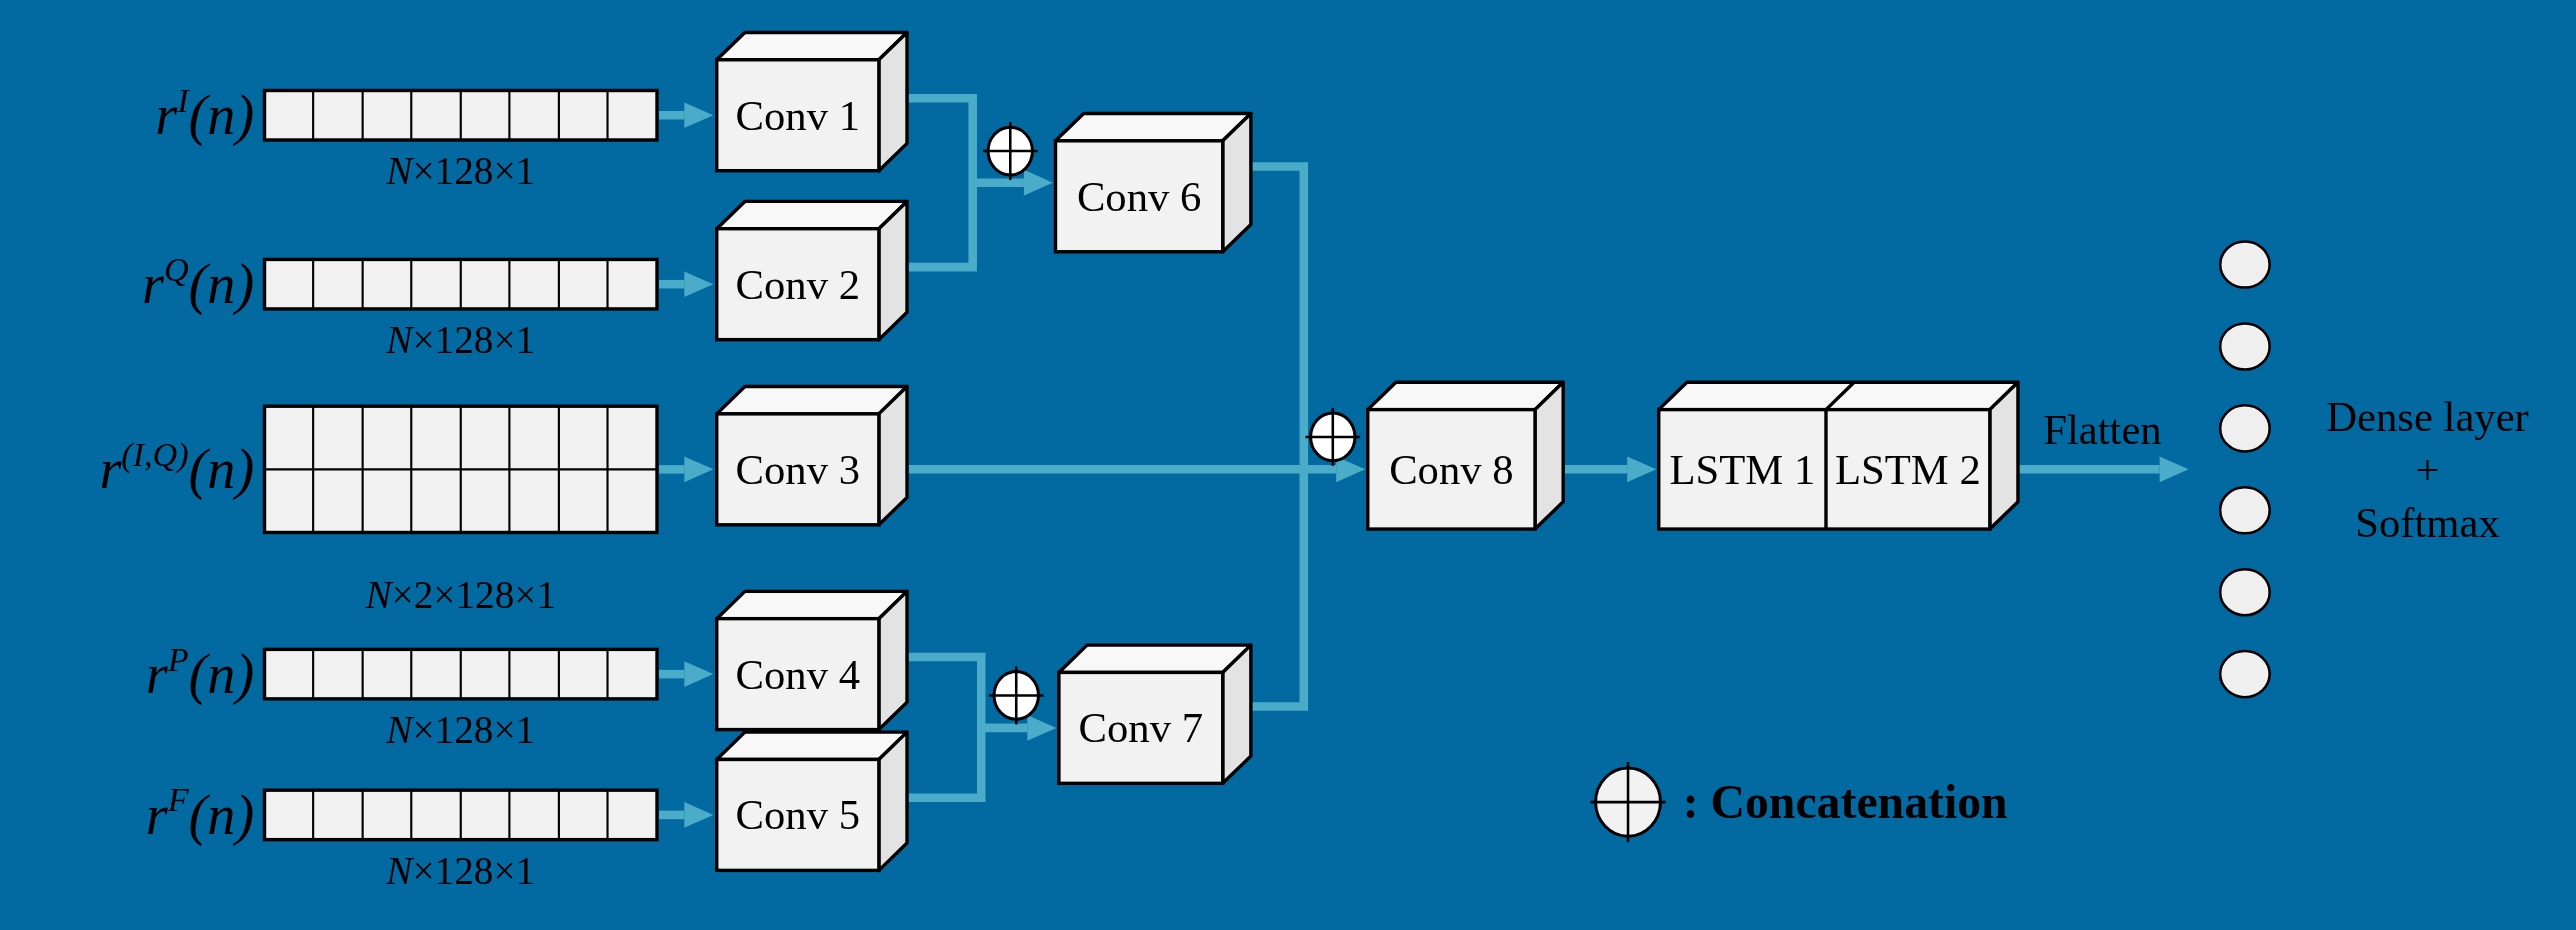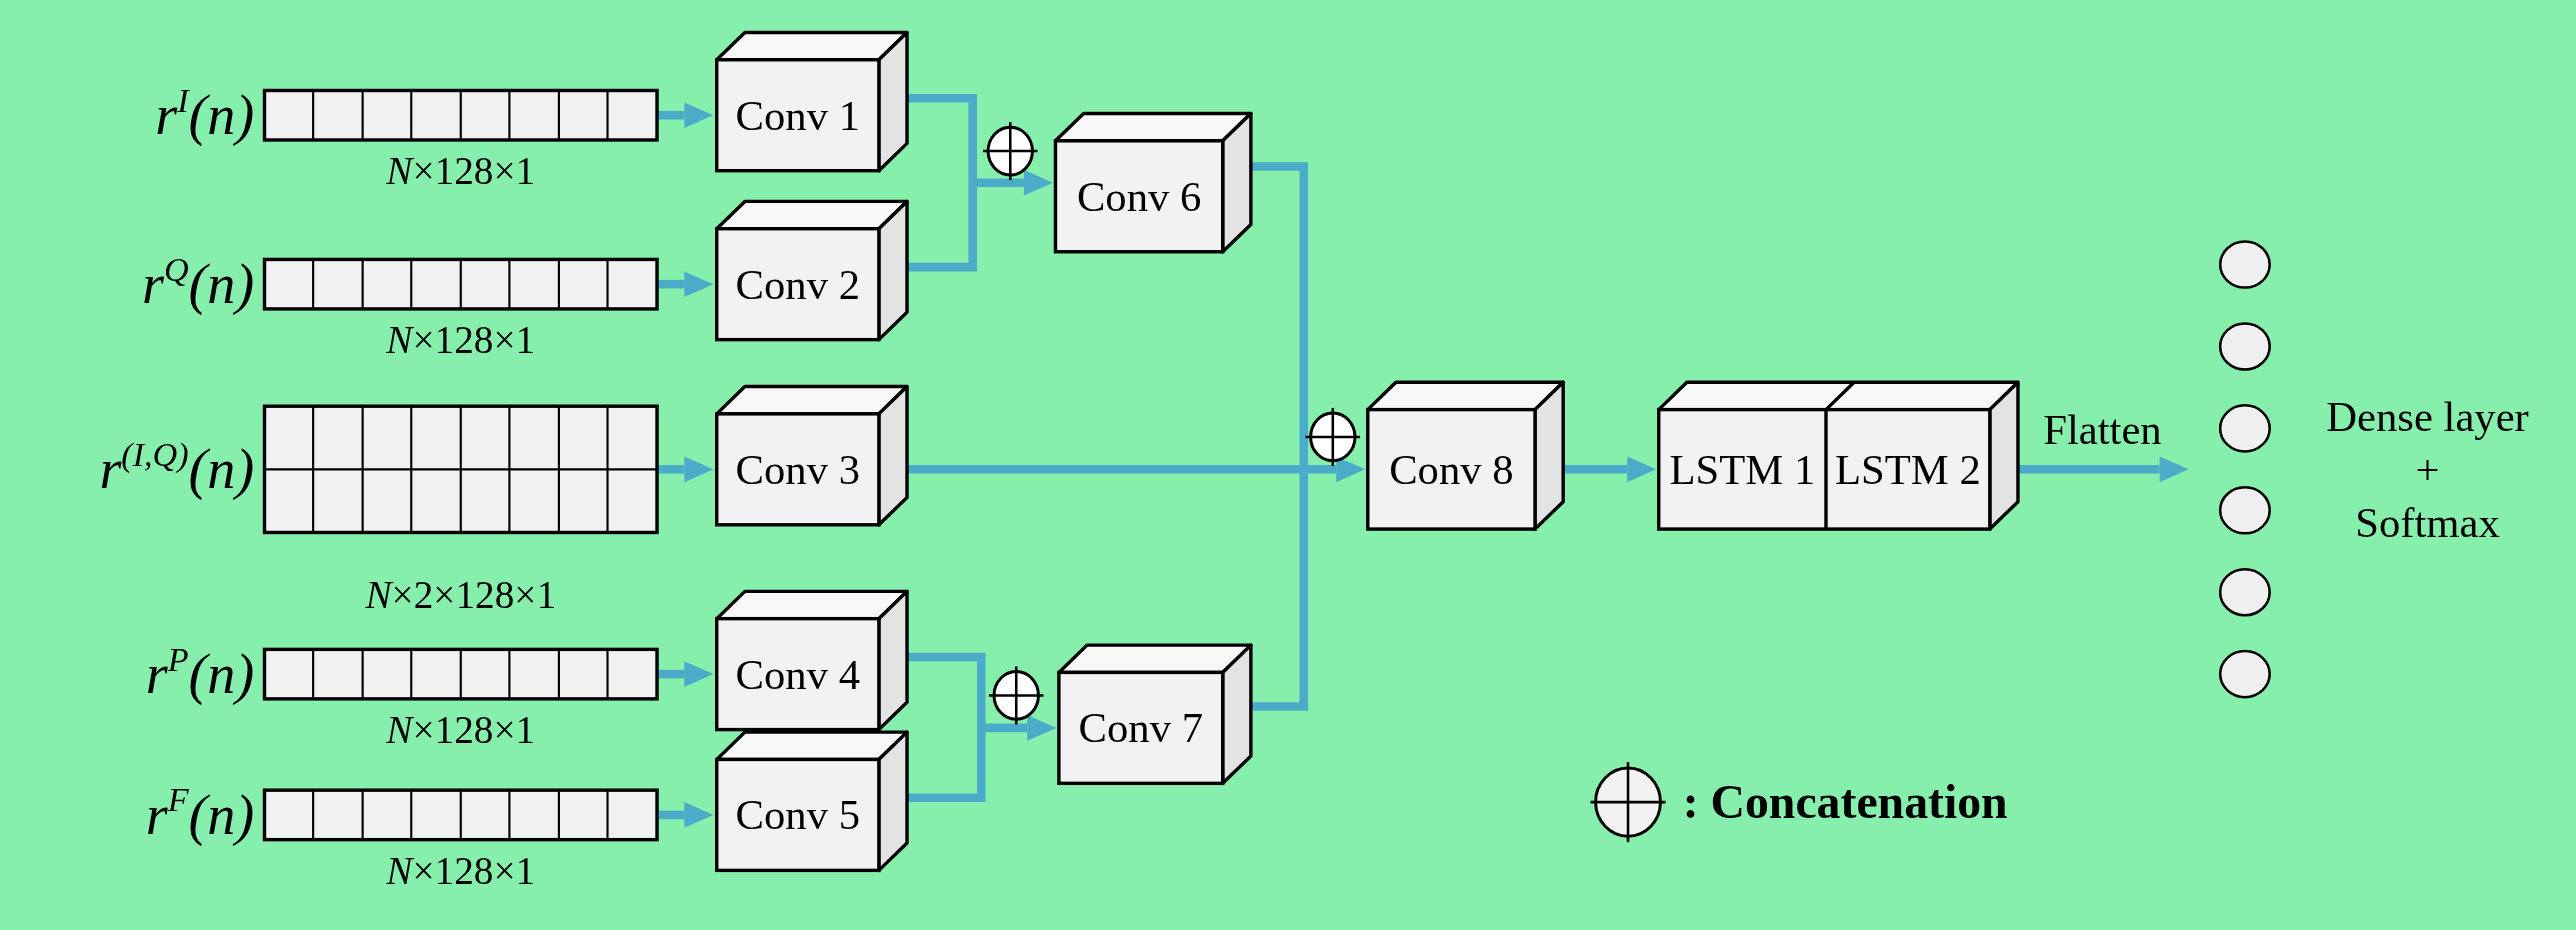--- a/index.html
+++ b/index.html
@@ -1,16 +1,16 @@
 <!DOCTYPE html>
 <html style="font-size:13.7px"><head>
 <meta charset="utf-8">
 <style>
   html,body{margin:0;padding:0;background:#ffffff;}
-  #canvas{width:2576px;height:931px;position:relative;background:#86efac;}
+  #canvas{width:2576px;height:931px;position:relative;background:#0369a1;}
   svg text{font-family:"Liberation Serif","DejaVu Serif",serif;fill:#000;}
   .t-conv{font-size:50px;}
   .t-math{font-size:66px;font-style:italic;}
   .t-sup{font-size:40px;font-style:italic;}
   .t-dim{font-size:46px;}
   .t-dim-n{font-style:italic;}
   .t-flatten{font-size:50px;}
   .t-dense{font-size:50px;}
   .t-legend{font-size:56px;font-weight:bold;}
   .box-face{fill:#F2F2F2;stroke:#000;stroke-width:4;}

